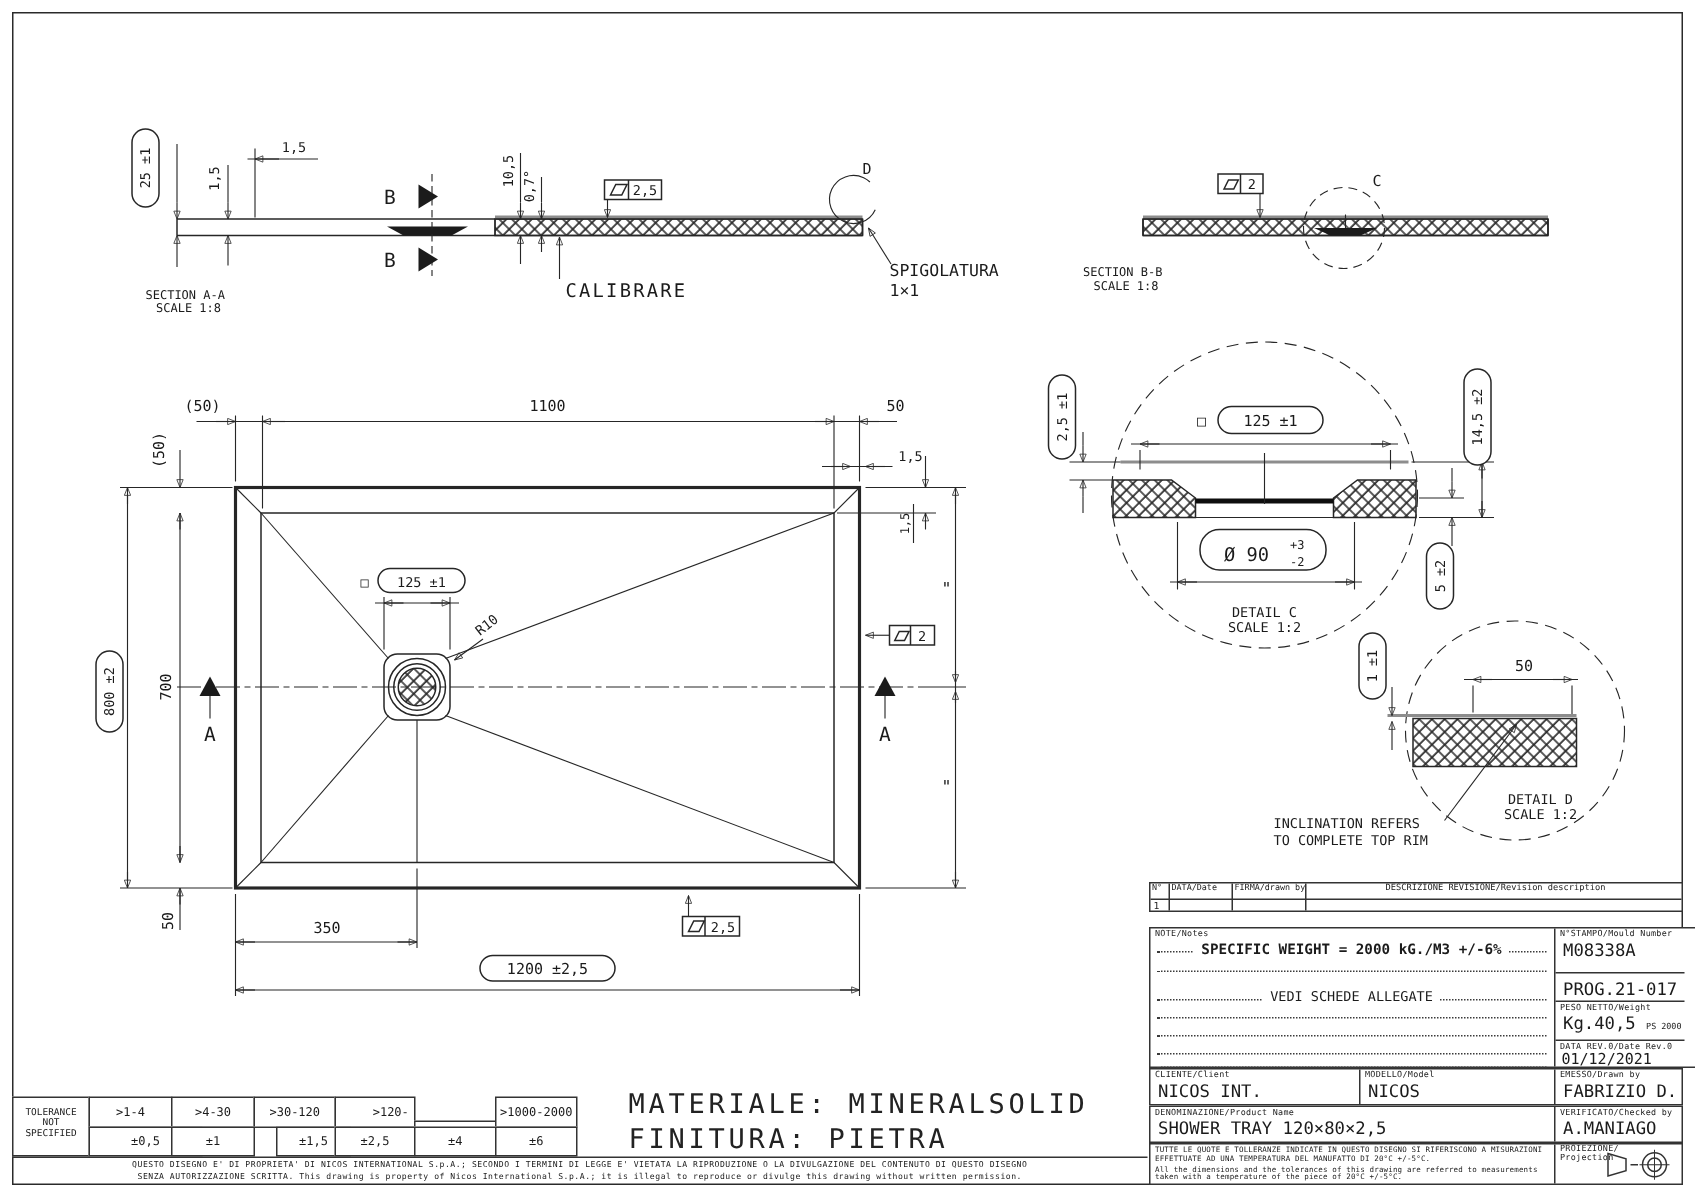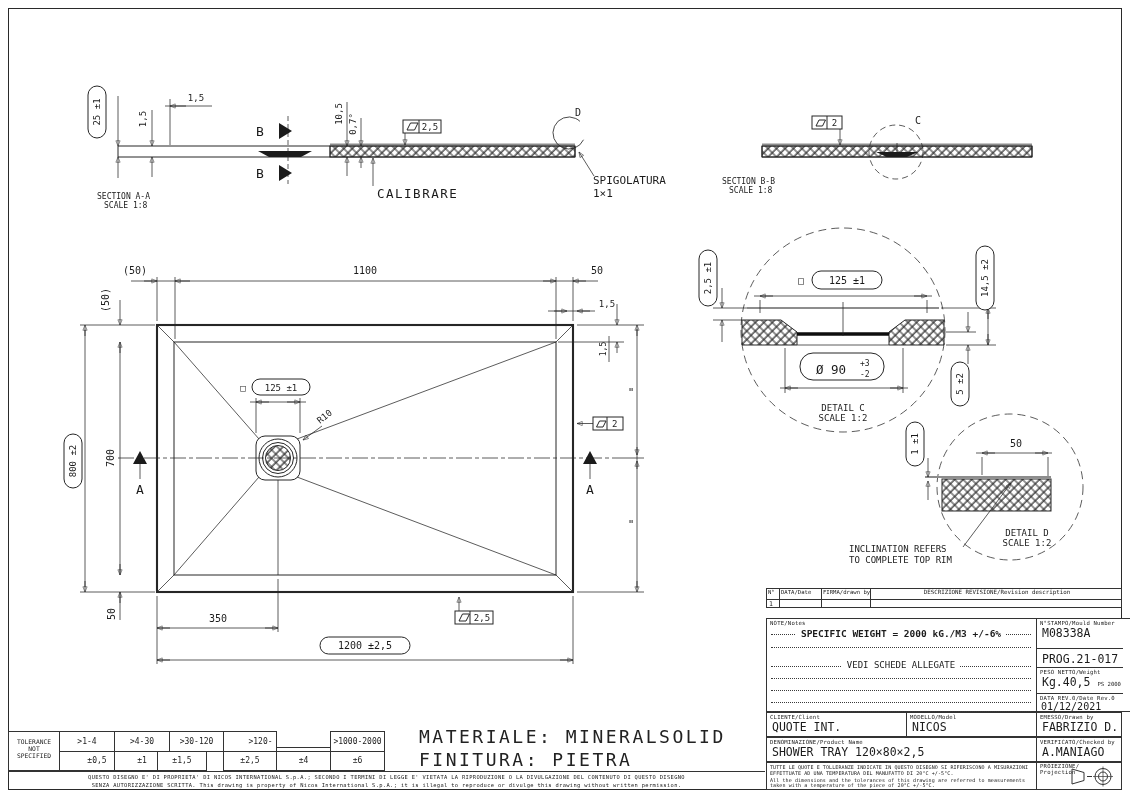--- a/index.html
+++ b/index.html
@@ -399,21 +399,21 @@
       <div style="height:19px;">
         <div class="lbl">DATA REV.0/Date Rev.0</div>
         <div style="font-size:10px;padding-left:4px;">01/12/2021</div>
       </div>
     </div>
   </div>
 
   <div class="box" style="left:766px;top:712px;width:356px;height:25px;">
     <div style="position:absolute;left:0;top:0;width:139px;height:100%;">
       <div class="lbl">CLIENTE/Client</div>
-      <div class="val">QUOTE INT.</div>
+      <div class="val">NICOS INT.</div>
     </div>
     <div class="cell" style="left:139px;width:130px;">
       <div class="lbl">MODELLO/Model</div>
       <div class="val">NICOS</div>
     </div>
     <div class="cell" style="left:269px;width:87px;">
       <div class="lbl">EMESSO/Drawn by</div>
       <div class="val">FABRIZIO D.</div>
     </div>
   </div>
@@ -457,21 +457,21 @@
       <div>SPECIFIED</div>
     </div>
     <div class="tcell trange" style="left:51px;top:0;width:56px;height:21px;">&gt;1-4</div>
     <div class="tcell trange" style="left:106px;top:0;width:56px;height:21px;">&gt;4-30</div>
     <div class="tcell trange" style="left:161px;top:0;width:55px;height:21px;">&gt;30-120</div>
     <div class="tcell trange" style="left:215px;top:0;width:54px;height:21px;padding-left:21px;">&gt;120-400</div>
     <div class="tcell trange" style="left:268px;top:16px;width:55px;height:21px;">&gt;400-1000</div>
     <div class="tcell trange" style="left:322px;top:0;width:55px;height:21px;">&gt;1000-2000</div>
     <div class="tcell tval" style="left:51px;top:20px;width:76px;height:20px;">±0,5</div>
     <div class="tcell tval" style="left:106px;top:20px;width:56px;height:20px;">±1</div>
-    <div class="tcell tval" style="left:149px;top:20px;width:50px;height:20px;">±1,5</div>
+    <div class="tcell tval" style="left:176px;top:20px;width:50px;height:20px;">±1,5</div>
     <div class="tcell tval" style="left:215px;top:20px;width:54px;height:20px;">±2,5</div>
     <div class="tcell tval" style="left:268px;top:20px;width:55px;height:20px;">±4</div>
     <div class="tcell tval" style="left:322px;top:20px;width:55px;height:20px;">±6</div>
   </div>
 
   <div id="disclaimer">
     <div>QUESTO DISEGNO E' DI PROPRIETA' DI NICOS INTERNATIONAL S.p.A.; SECONDO I TERMINI DI LEGGE E' VIETATA LA RIPRODUZIONE O LA DIVULGAZIONE DEL CONTENUTO DI QUESTO DISEGNO</div>
     <div>SENZA AUTORIZZAZIONE SCRITTA. This drawing is property of Nicos International S.p.A.; it is illegal to reproduce or divulge this drawing without written permission.</div>
   </div>
 </div>

